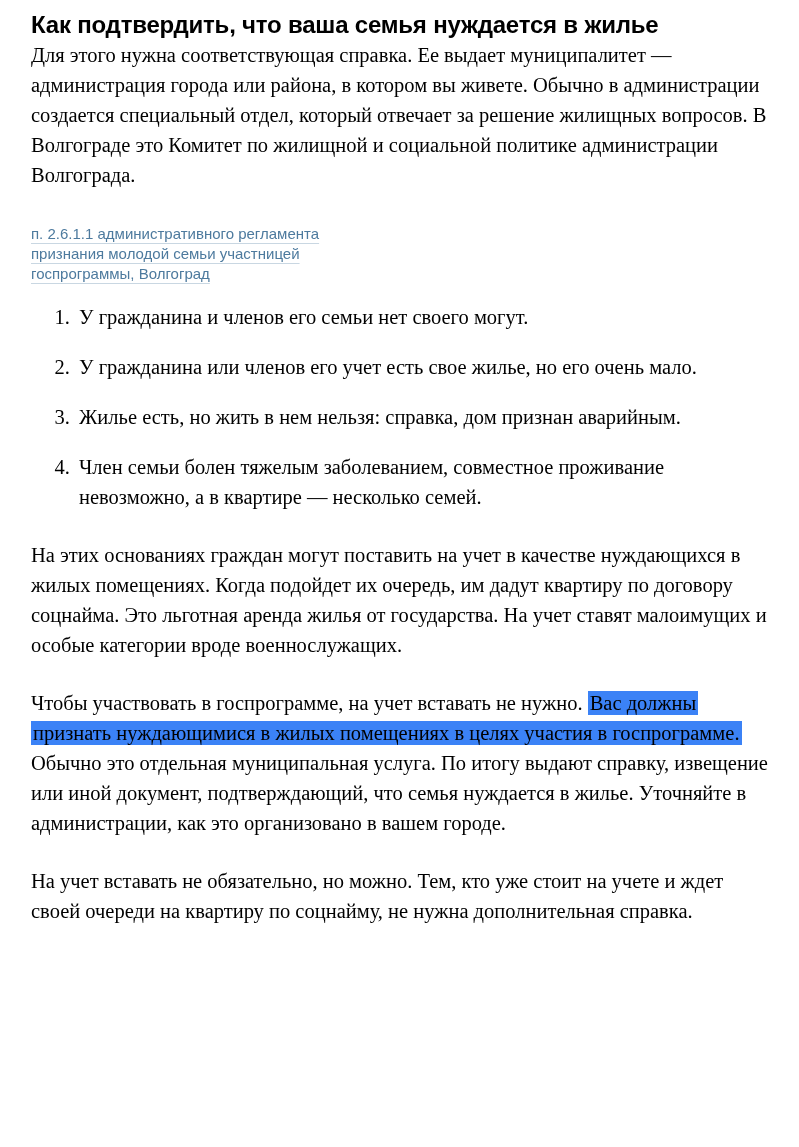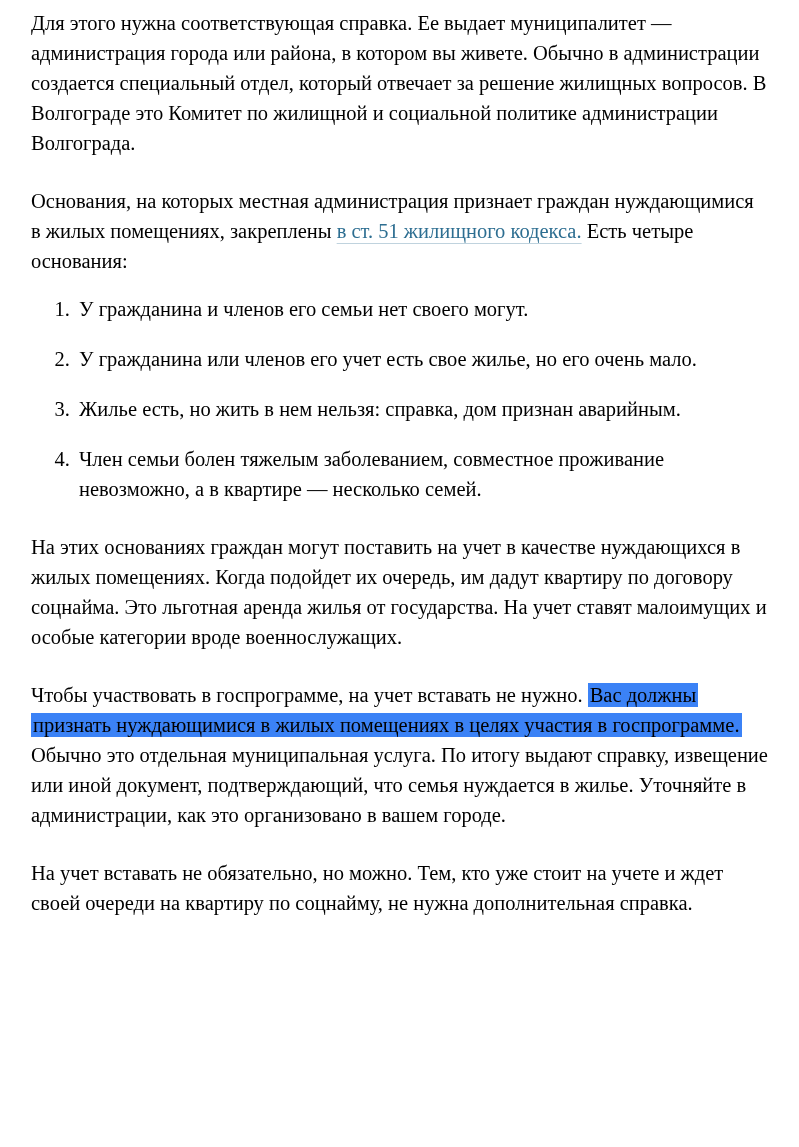--- a/index.html
+++ b/index.html
@@ -72,25 +72,28 @@
     padding: 1px 2px;
     -webkit-box-decoration-break: clone;
     box-decoration-break: clone;
   }
 </style>
 </head>
 <body>
 
 <article class="article">
 
+  <h2 class="article-heading">Как подтвердить, что ваша семья нуждается в жилье</h2>
 
   <p class="body-paragraph">Для этого нужна соответствующая справка. Ее выдает муниципалитет — администрация города или района, в котором вы живете. Обычно в администрации создается специальный отдел, который отвечает за решение жилищных вопросов. В Волгограде это Комитет по жилищной и социальной политике администрации Волгограда.</p>
 
+  <div class="side-note">
+    <a>п. 2.6.1.1 административного регламента признания молодой семьи участницей госпрограммы, Волгоград</a>
+  </div>
 
-  <p class="body-paragraph para-spaced"><span>Основания, на которых местная администрация признает граждан нуждающимися в жилых помещениях, закреплены </span><a class="inline-link">в ст. 51 жилищного кодекса.</a><span> Есть четыре основания:</span></p>
 
   <ol class="reasons-list">
     <li>У гражданина и членов его семьи нет своего могут.</li>
     <li>У гражданина или членов его учет есть свое жилье, но его очень мало.</li>
     <li>Жилье есть, но жить в нем нельзя: справка, дом признан аварийным.</li>
     <li>Член семьи болен тяжелым заболеванием, совместное проживание невозможно, а в квартире — несколько семей.</li>
   </ol>
 
   <p class="body-paragraph para-spaced">На этих основаниях граждан могут поставить на учет в качестве нуждающихся в жилых помещениях. Когда подойдет их очередь, им дадут квартиру по договору соцнайма. Это льготная аренда жилья от государства. На учет ставят малоимущих и особые категории вроде военнослужащих.</p>
 

